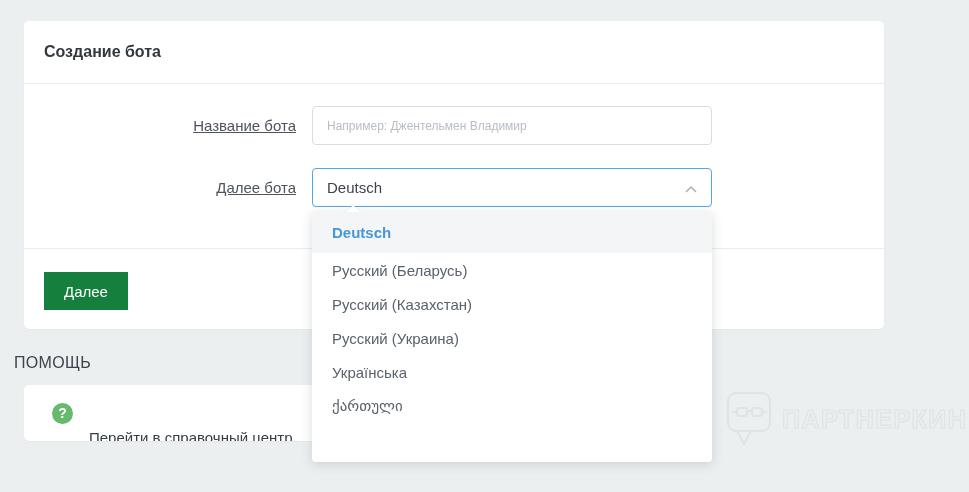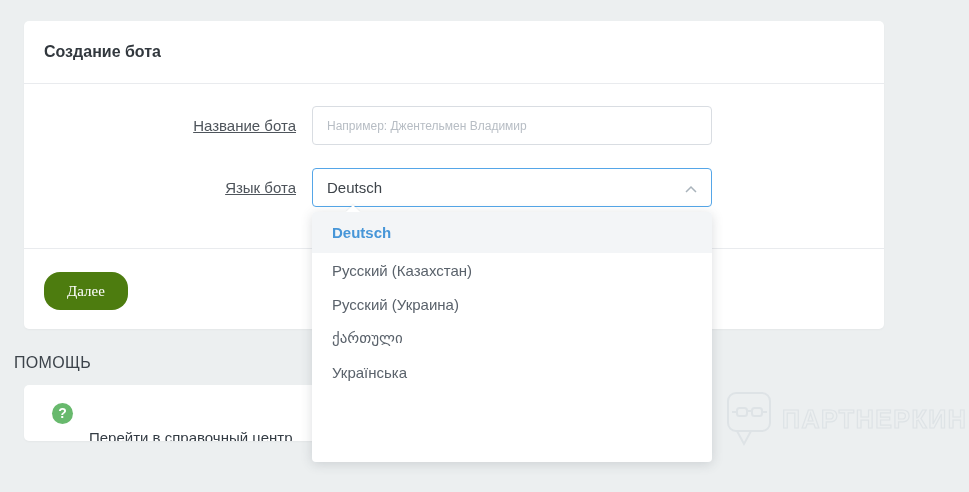--- a/index.html
+++ b/index.html
@@ -43,22 +43,22 @@
     border:1px solid #55a6e8; border-radius:4px; background:#fff;
     display:flex; align-items:center; padding:0 14px;
     font-size:15px; color:#3e444a; cursor:pointer;
   }
   .chevron-up {
     position:absolute; right:14px; top:16px; width:12px; height:8px;
   }
   .chevron-up svg { display:block; }
   .card-footer-btn {
     position:absolute; left:20px; top:251px; width:84px; height:38px;
-    background:#4d7c0f; color:#ffffff; border:none; border-radius:16px;
-    font-size:15px; font-family:Liberation Serif, serif;
+    background:#15803d; color:#ffffff; border:none; border-radius:0;
+    font-size:15px; font-family:Liberation Sans, sans-serif;
     cursor:pointer;
   }
   
   .dropdown-panel {
     position:absolute; left:312px; top:212px; width:400px; height:250px;
     background:#ffffff; border-radius:4px; z-index:20;
     box-shadow:0 2px 12px rgba(55,65,75,0.18);
     padding-bottom:5px;
   }
   .dd-notch {
@@ -110,21 +110,21 @@
     <div class="card-header">
       <div class="card-title">Создание бота</div>
     </div>
 
     <div class="field-row row-name">
       <div class="field-label">Название бота</div>
       <input class="text-input" type="text" placeholder="Например: Джентельмен Владимир" style="">
     </div>
 
     <div class="field-row row-lang">
-      <div class="field-label">Язык бота</div>
+      <div class="field-label">Далее бота</div>
       <div class="select-box">
         <span>Deutsch</span>
         <span class="chevron-up">
           <svg width="12" height="8" viewBox="0 0 12 8">
             <polyline points="1,7 6,2 11,7" fill="none" stroke="#a9b3bb" stroke-width="1.5"></polyline>
           </svg>
         </span>
       </div>
     </div>
 
@@ -150,19 +150,20 @@
         <rect x="26" y="18" width="10" height="8" rx="2.5"></rect>
         <line x1="36" y1="22" x2="41" y2="22"></line>
       </g>
     </svg>
     <div class="wm-text">ПАРТНЕРКИН</div>
   </div>
 
   <div class="dropdown-panel">
     <div class="dd-notch"></div>
     <div class="dd-item selected">Deutsch</div>
+    <div class="dd-item">Русский (Беларусь)</div>
     <div class="dd-item">Русский (Казахстан)</div>
     <div class="dd-item">Русский (Украина)</div>
+    <div class="dd-item">Українська</div>
     <div class="dd-item">ქართული</div>
-    <div class="dd-item">Українська</div>
   </div>
 
 </div>
 
 </body></html>

